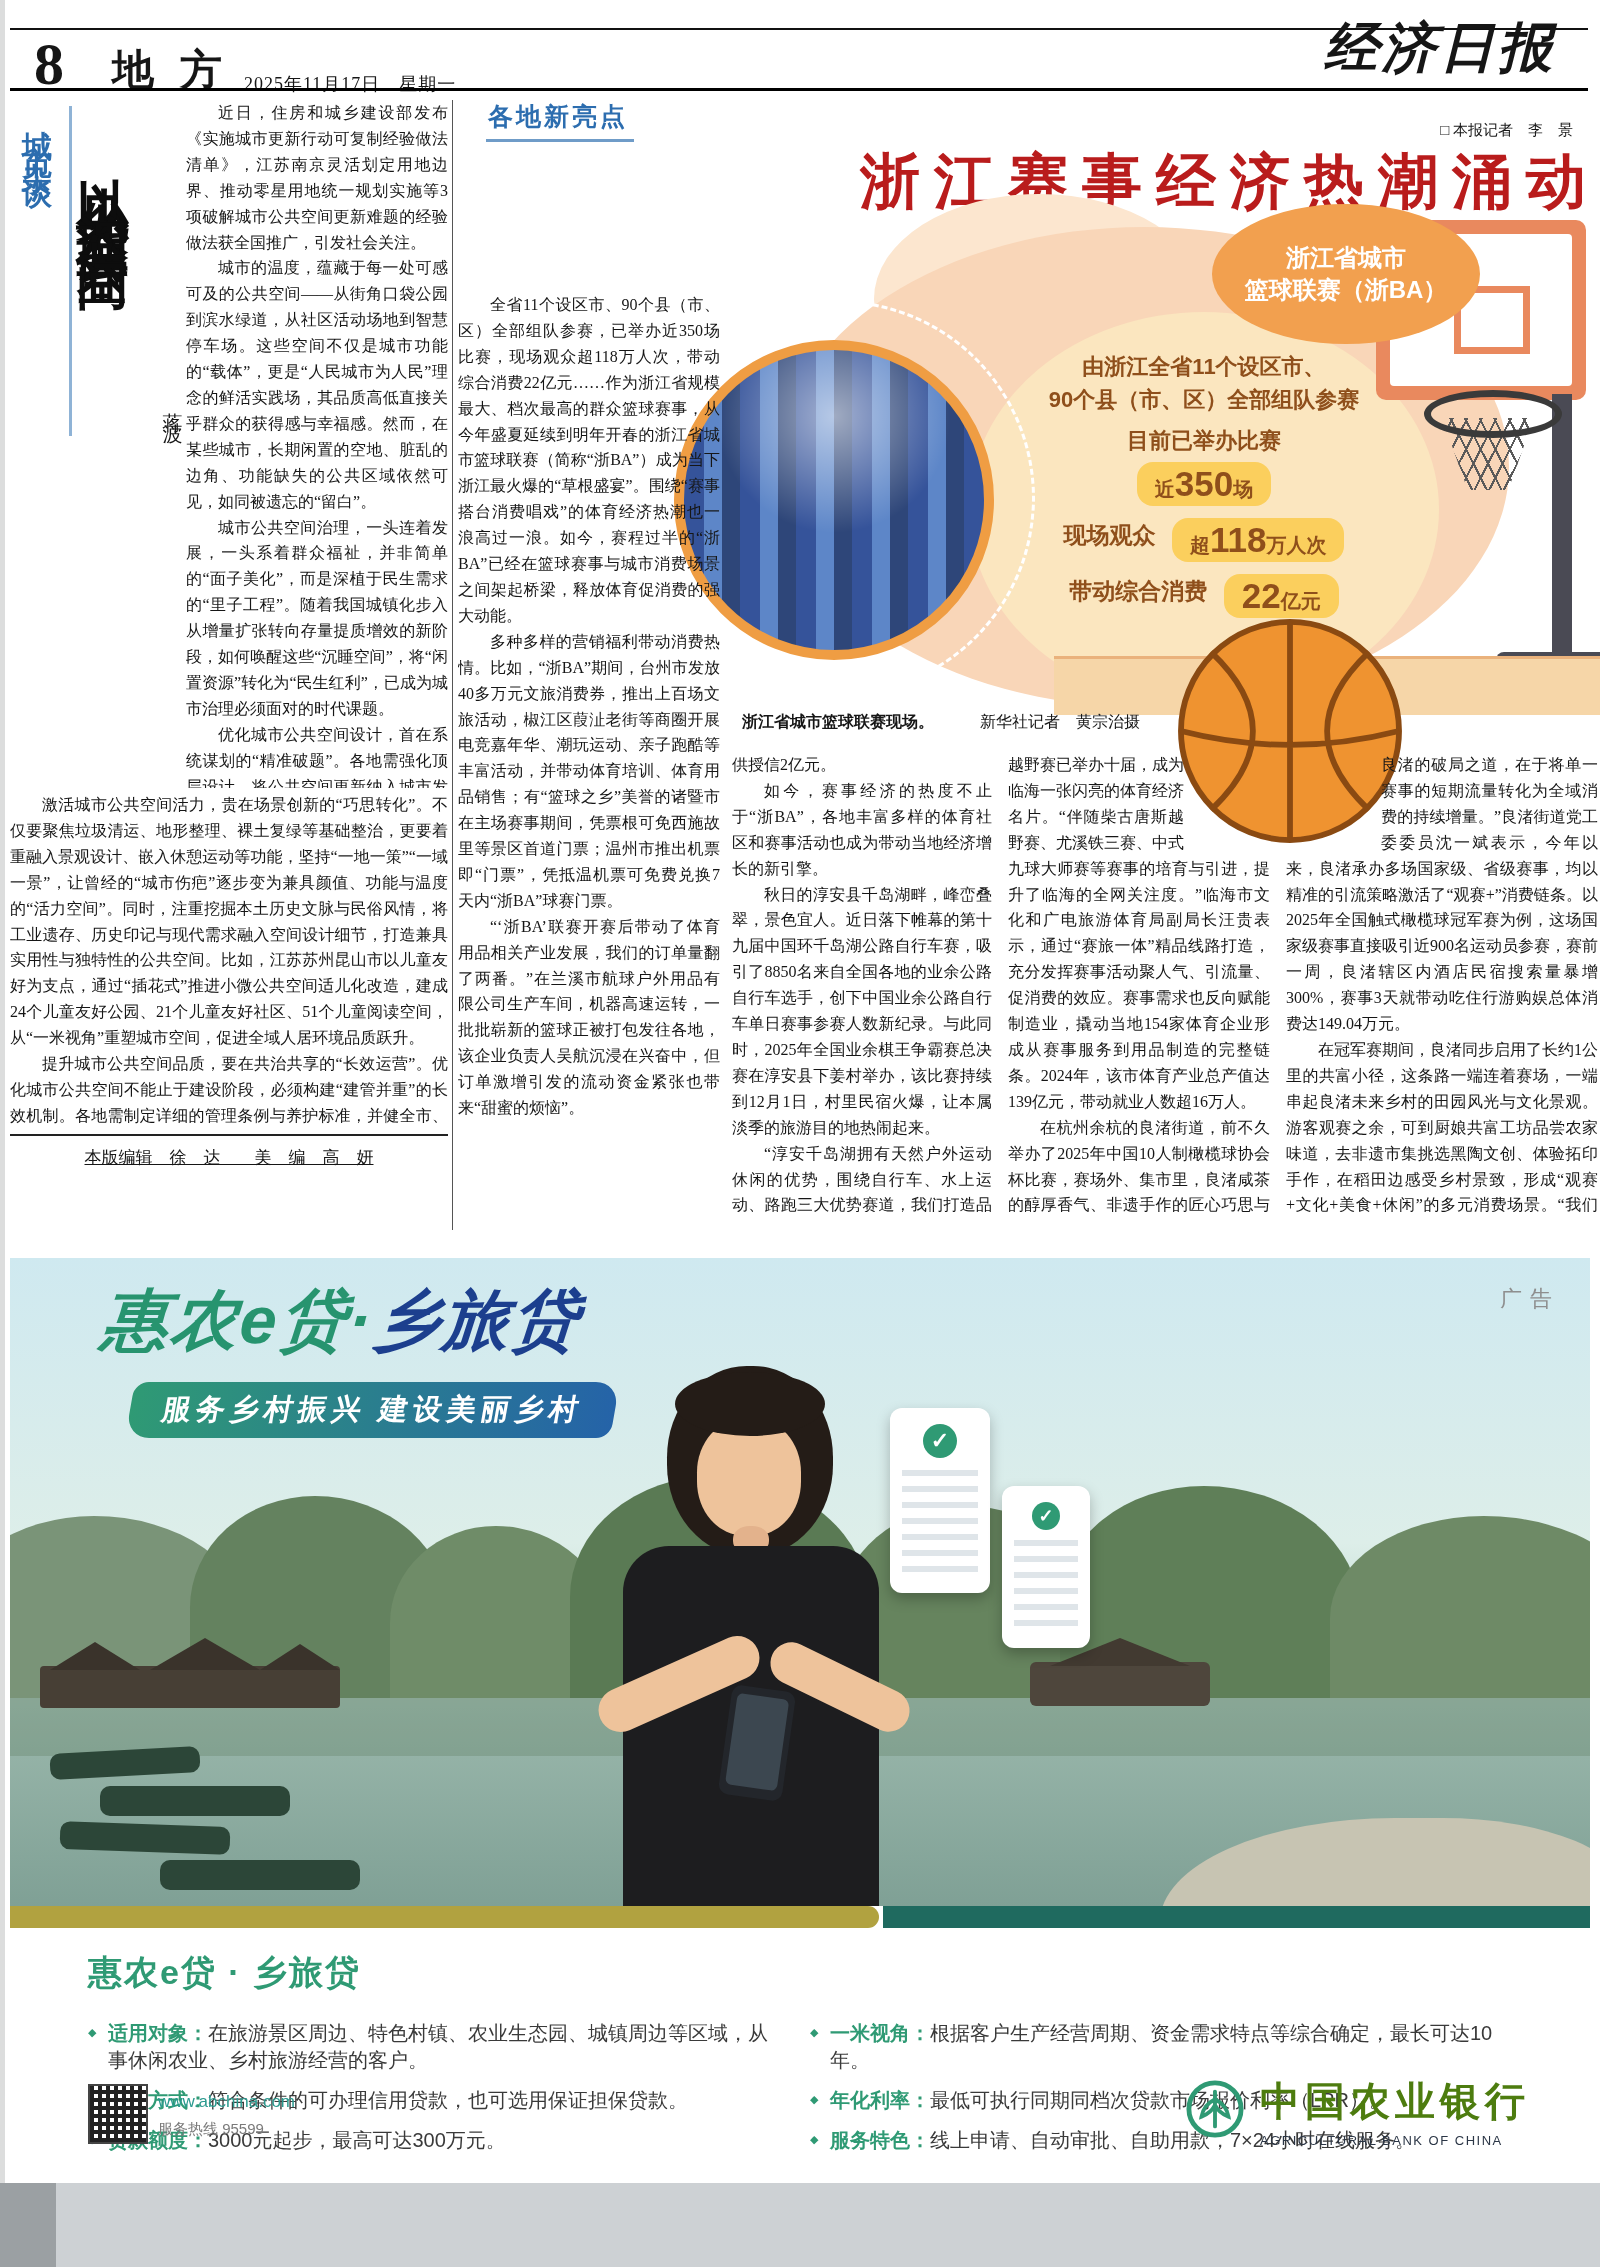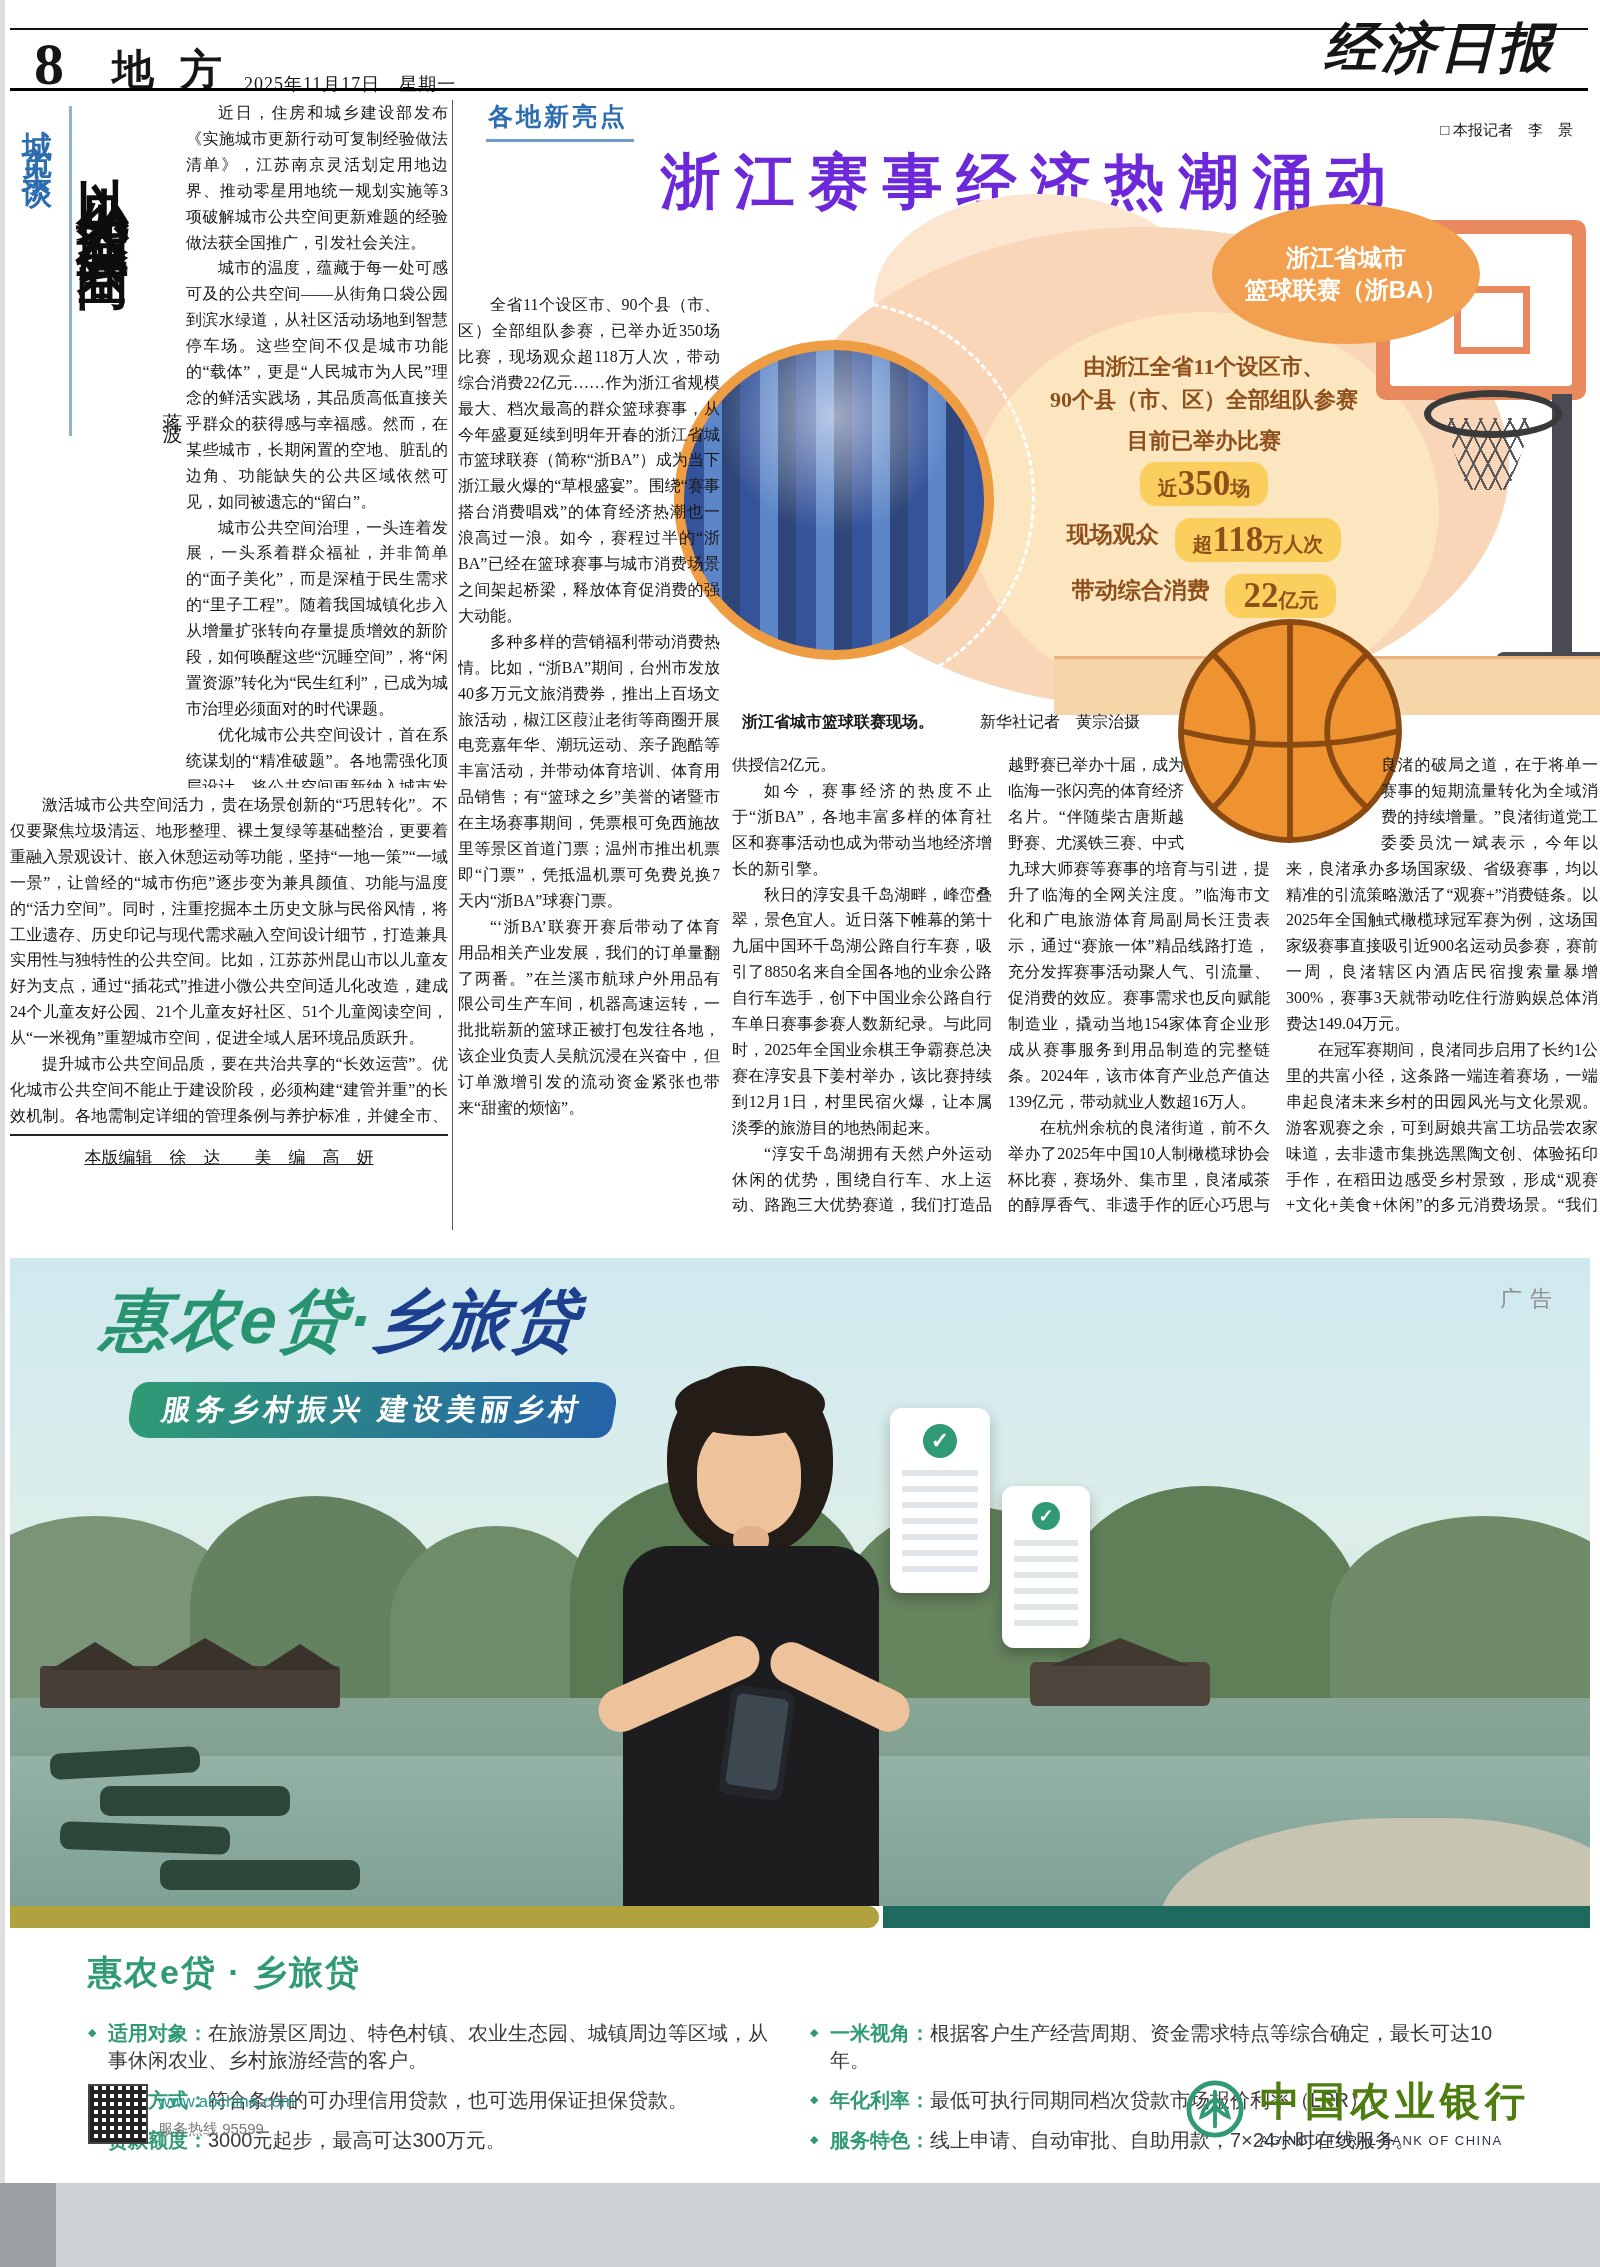--- a/index.html
+++ b/index.html
@@ -31,22 +31,22 @@
   .lwide{position:absolute;left:0;top:692px;width:438px;height:334px;overflow:hidden;font-size:16px;}
   .lrule{position:absolute;left:0;top:1034px;width:438px;height:2px;background:#222;}
   .leditor{position:absolute;left:0;top:1046px;width:438px;text-align:center;font-size:17px;text-decoration:underline;}
 
   
   #feature{position:absolute;left:452px;top:100px;width:1148px;height:1150px;}
   .fdivider{position:absolute;left:0;top:0;width:1px;height:1130px;background:#555;}
   .fkicker{position:absolute;left:34px;top:0;font-family:"Liberation Sans",sans-serif;font-size:25px;
            font-weight:bold;color:#2c6daf;letter-spacing:3px;border-bottom:3px solid #6f9cc8;padding:0 6px 6px 2px;}
   .fbyline{position:absolute;right:27px;top:4px;font-size:15px;margin-top:17px;}
-  .fheadline{position:absolute;left:9px;right:0;top:42px;text-align:center;font-size:60px;font-weight:900;
-             letter-spacing:14px;font-family:"Liberation Sans",sans-serif;color:#6d28d9;}
+  .fheadline{position:absolute;left:9px;right:0;top:42px;text-align:right;font-size:60px;font-weight:900;
+             letter-spacing:14px;font-family:"Liberation Sans",sans-serif;color:#b91c1c;}
   .fcol{position:absolute;overflow:hidden;font-size:16px;}
   #fcol1{left:6px;top:192px;width:262px;height:896px;}
   #fcol2{left:280px;top:652px;width:260px;height:460px;}
   #fcol3{left:556px;top:652px;width:262px;height:460px;}
   #fcol4{left:834px;top:652px;width:312px;height:460px;}
   .spacer-r{float:right;width:86px;height:96px;}
   .spacer-l{float:left;width:95px;height:96px;}
   .fcaption{position:absolute;left:290px;top:612px;width:700px;display:flex;gap:46px;font-size:16px;}
   .fcaption .capb{font-weight:bold;}
 
@@ -69,21 +69,21 @@
   .backboard-in{position:absolute;left:14px;top:14px;right:14px;bottom:14px;background:#fff;border-radius:4px;}
   .backboard-sq{position:absolute;left:64px;top:52px;width:62px;height:54px;border:7px solid #e9895e;}
   .rim{position:absolute;left:700px;top:178px;width:124px;height:34px;border:7px solid #3a3a3a;border-radius:50%;}
   .net{position:absolute;left:718px;top:206px;width:92px;height:72px;
        clip-path:polygon(0 0,100% 0,72% 100%,28% 100%);
        background:repeating-linear-gradient(63deg,#5a5a5a 0 2px,transparent 2px 13px),
                   repeating-linear-gradient(-63deg,#5a5a5a 0 2px,transparent 2px 13px);}
   .pole{position:absolute;left:828px;top:182px;width:20px;height:268px;background:#4a4a54;}
   .polebase{position:absolute;left:772px;top:440px;width:132px;height:42px;background:#4a4a54;border-radius:8px;}
   .court{position:absolute;left:330px;top:444px;width:546px;height:56px;background:#f6d6a8;border-top:3px solid #eab27c;}
-  .statswrap{position:absolute;left:248px;top:138px;width:464px;text-align:center;color:#8f4f1b;font-weight:bold;font-family:Liberation Serif, serif;}
+  .statswrap{position:absolute;left:248px;top:138px;width:464px;text-align:center;color:#8f4f1b;font-weight:bold;}
   .introline{font-size:22px;line-height:1.5;}
   .statlabel{font-size:22px;margin-top:10px;}
   .pill{display:inline-block;background:#fbcf5d;border-radius:16px;padding:2px 18px;color:#8f4f1b;margin-top:6px;}
   .pill .big{font-size:35px;font-weight:bold;}
   .pill .sm{font-size:20px;font-weight:bold;}
   .statrow{margin-top:6px;font-size:23px;}
   .statrow .pill{margin-left:10px;vertical-align:middle;}
   .ballwrap{position:absolute;left:722px;top:515px;width:232px;height:232px;}
 
   

